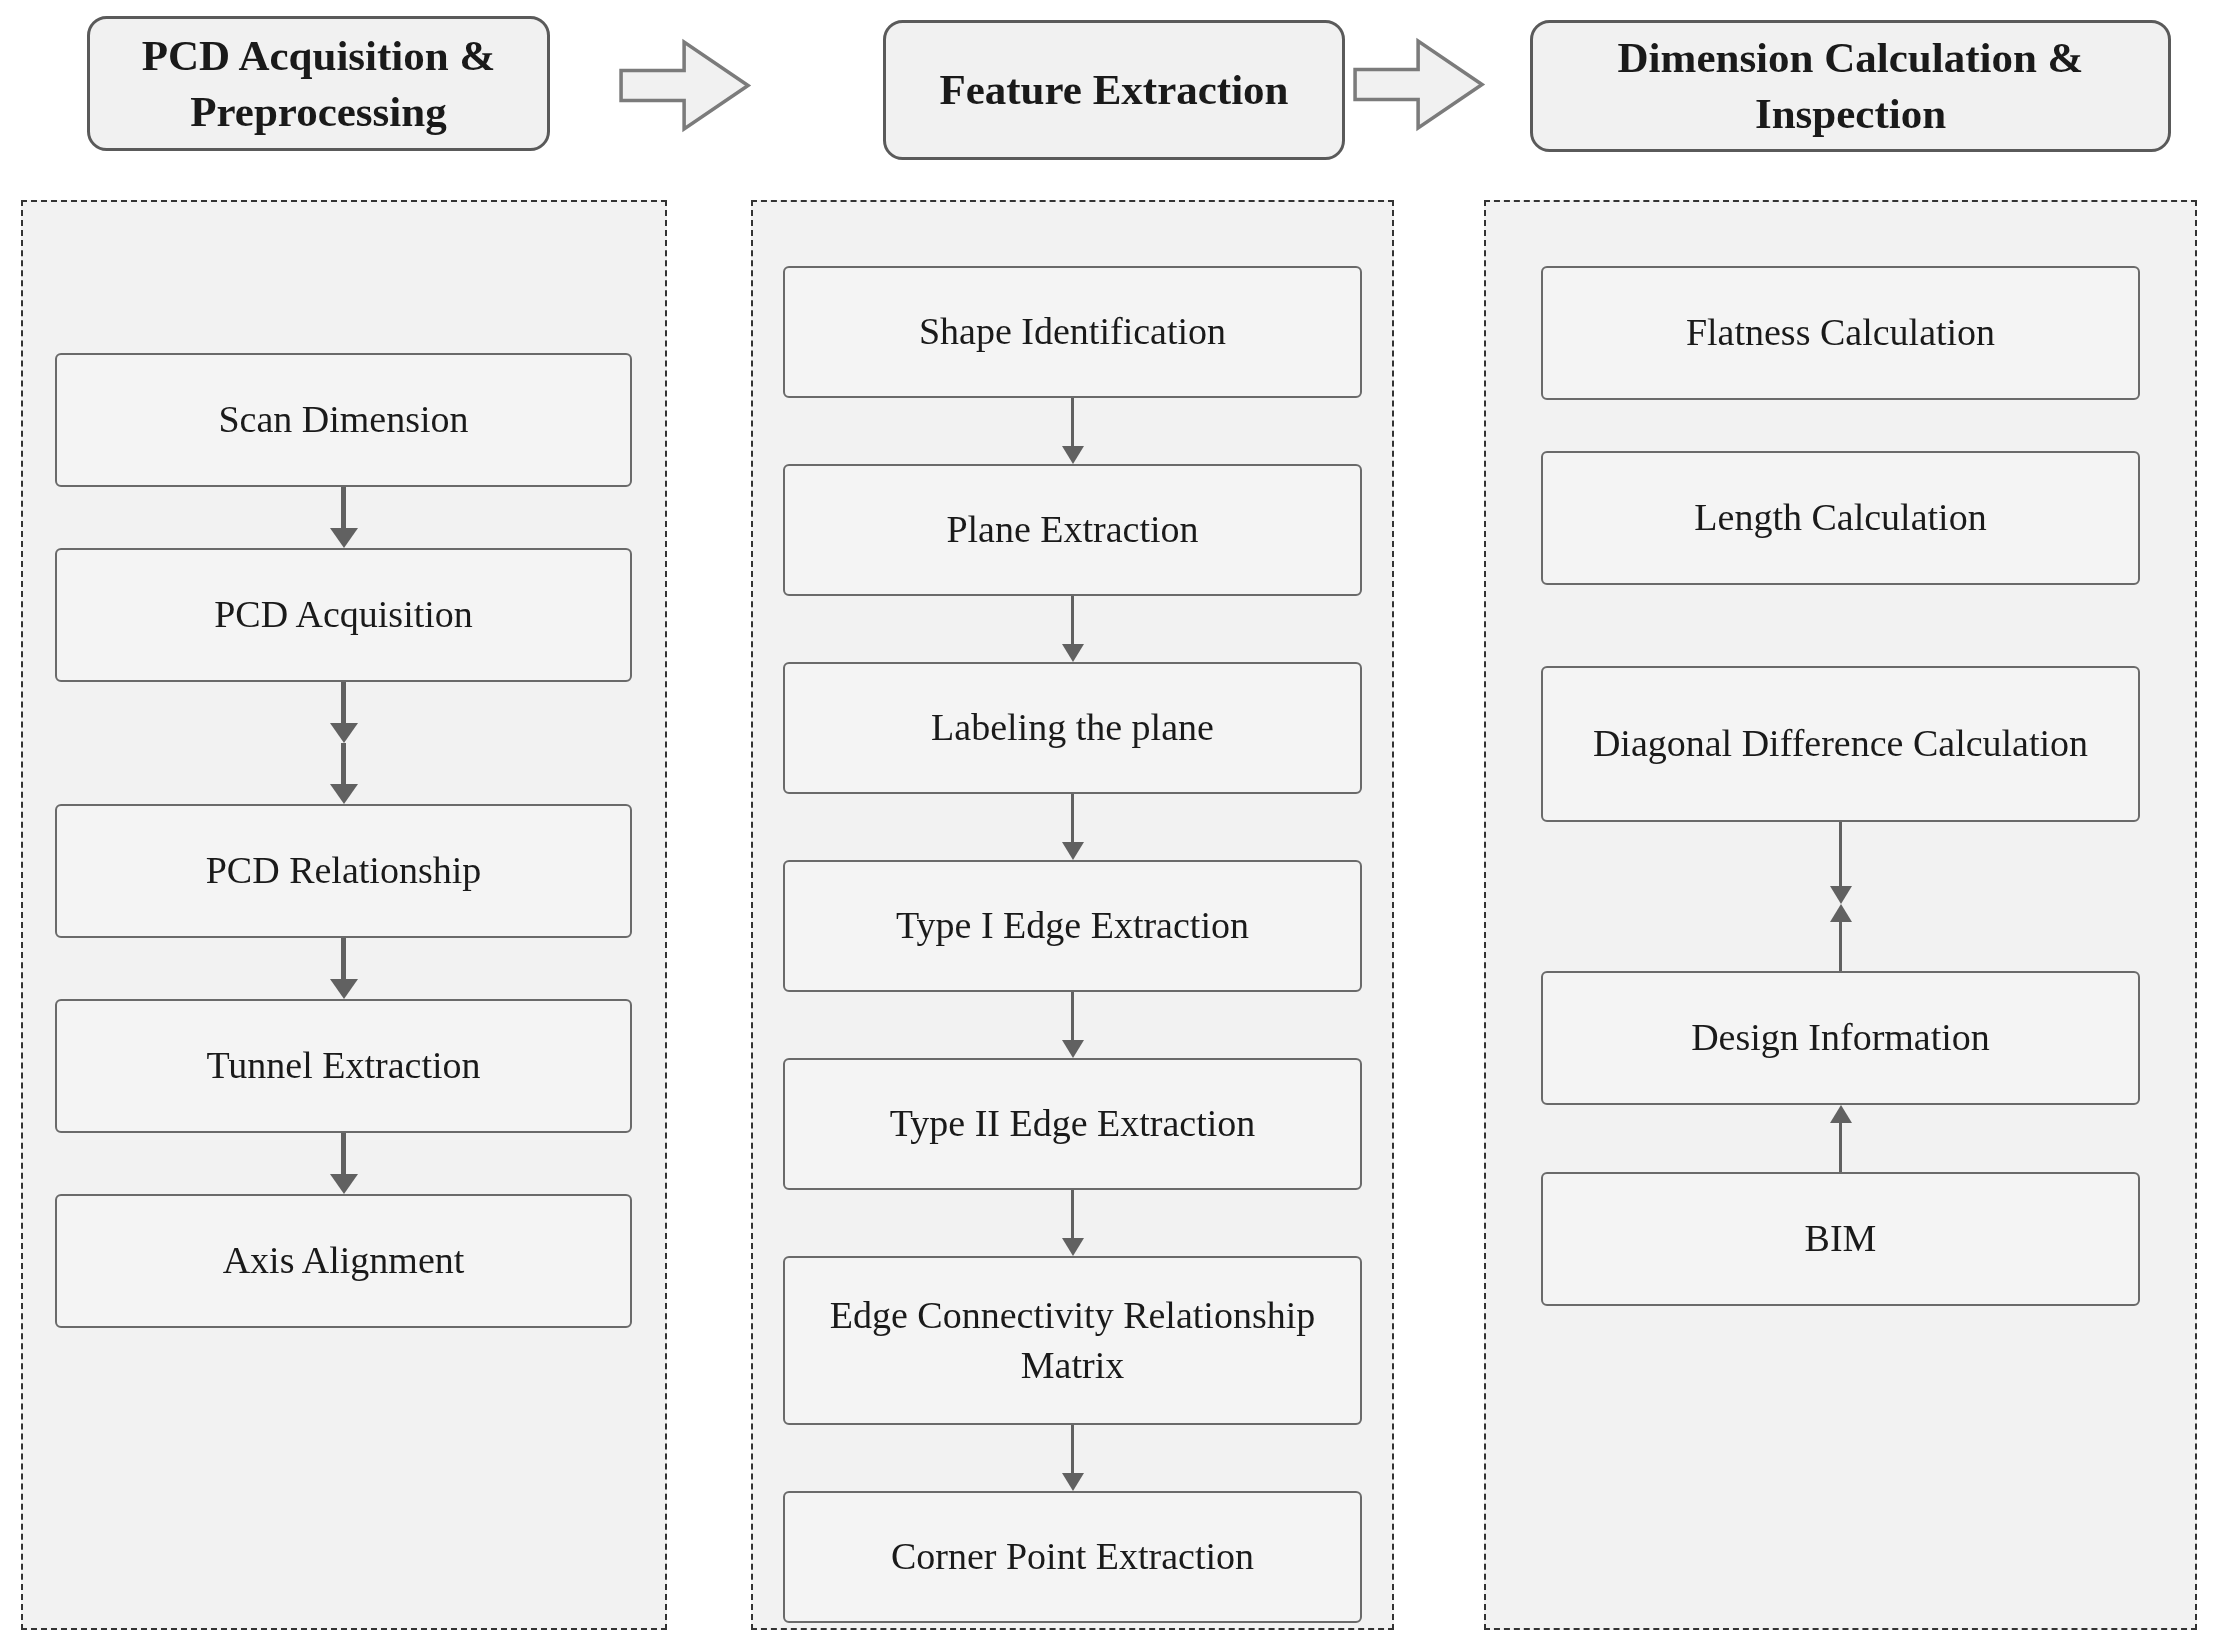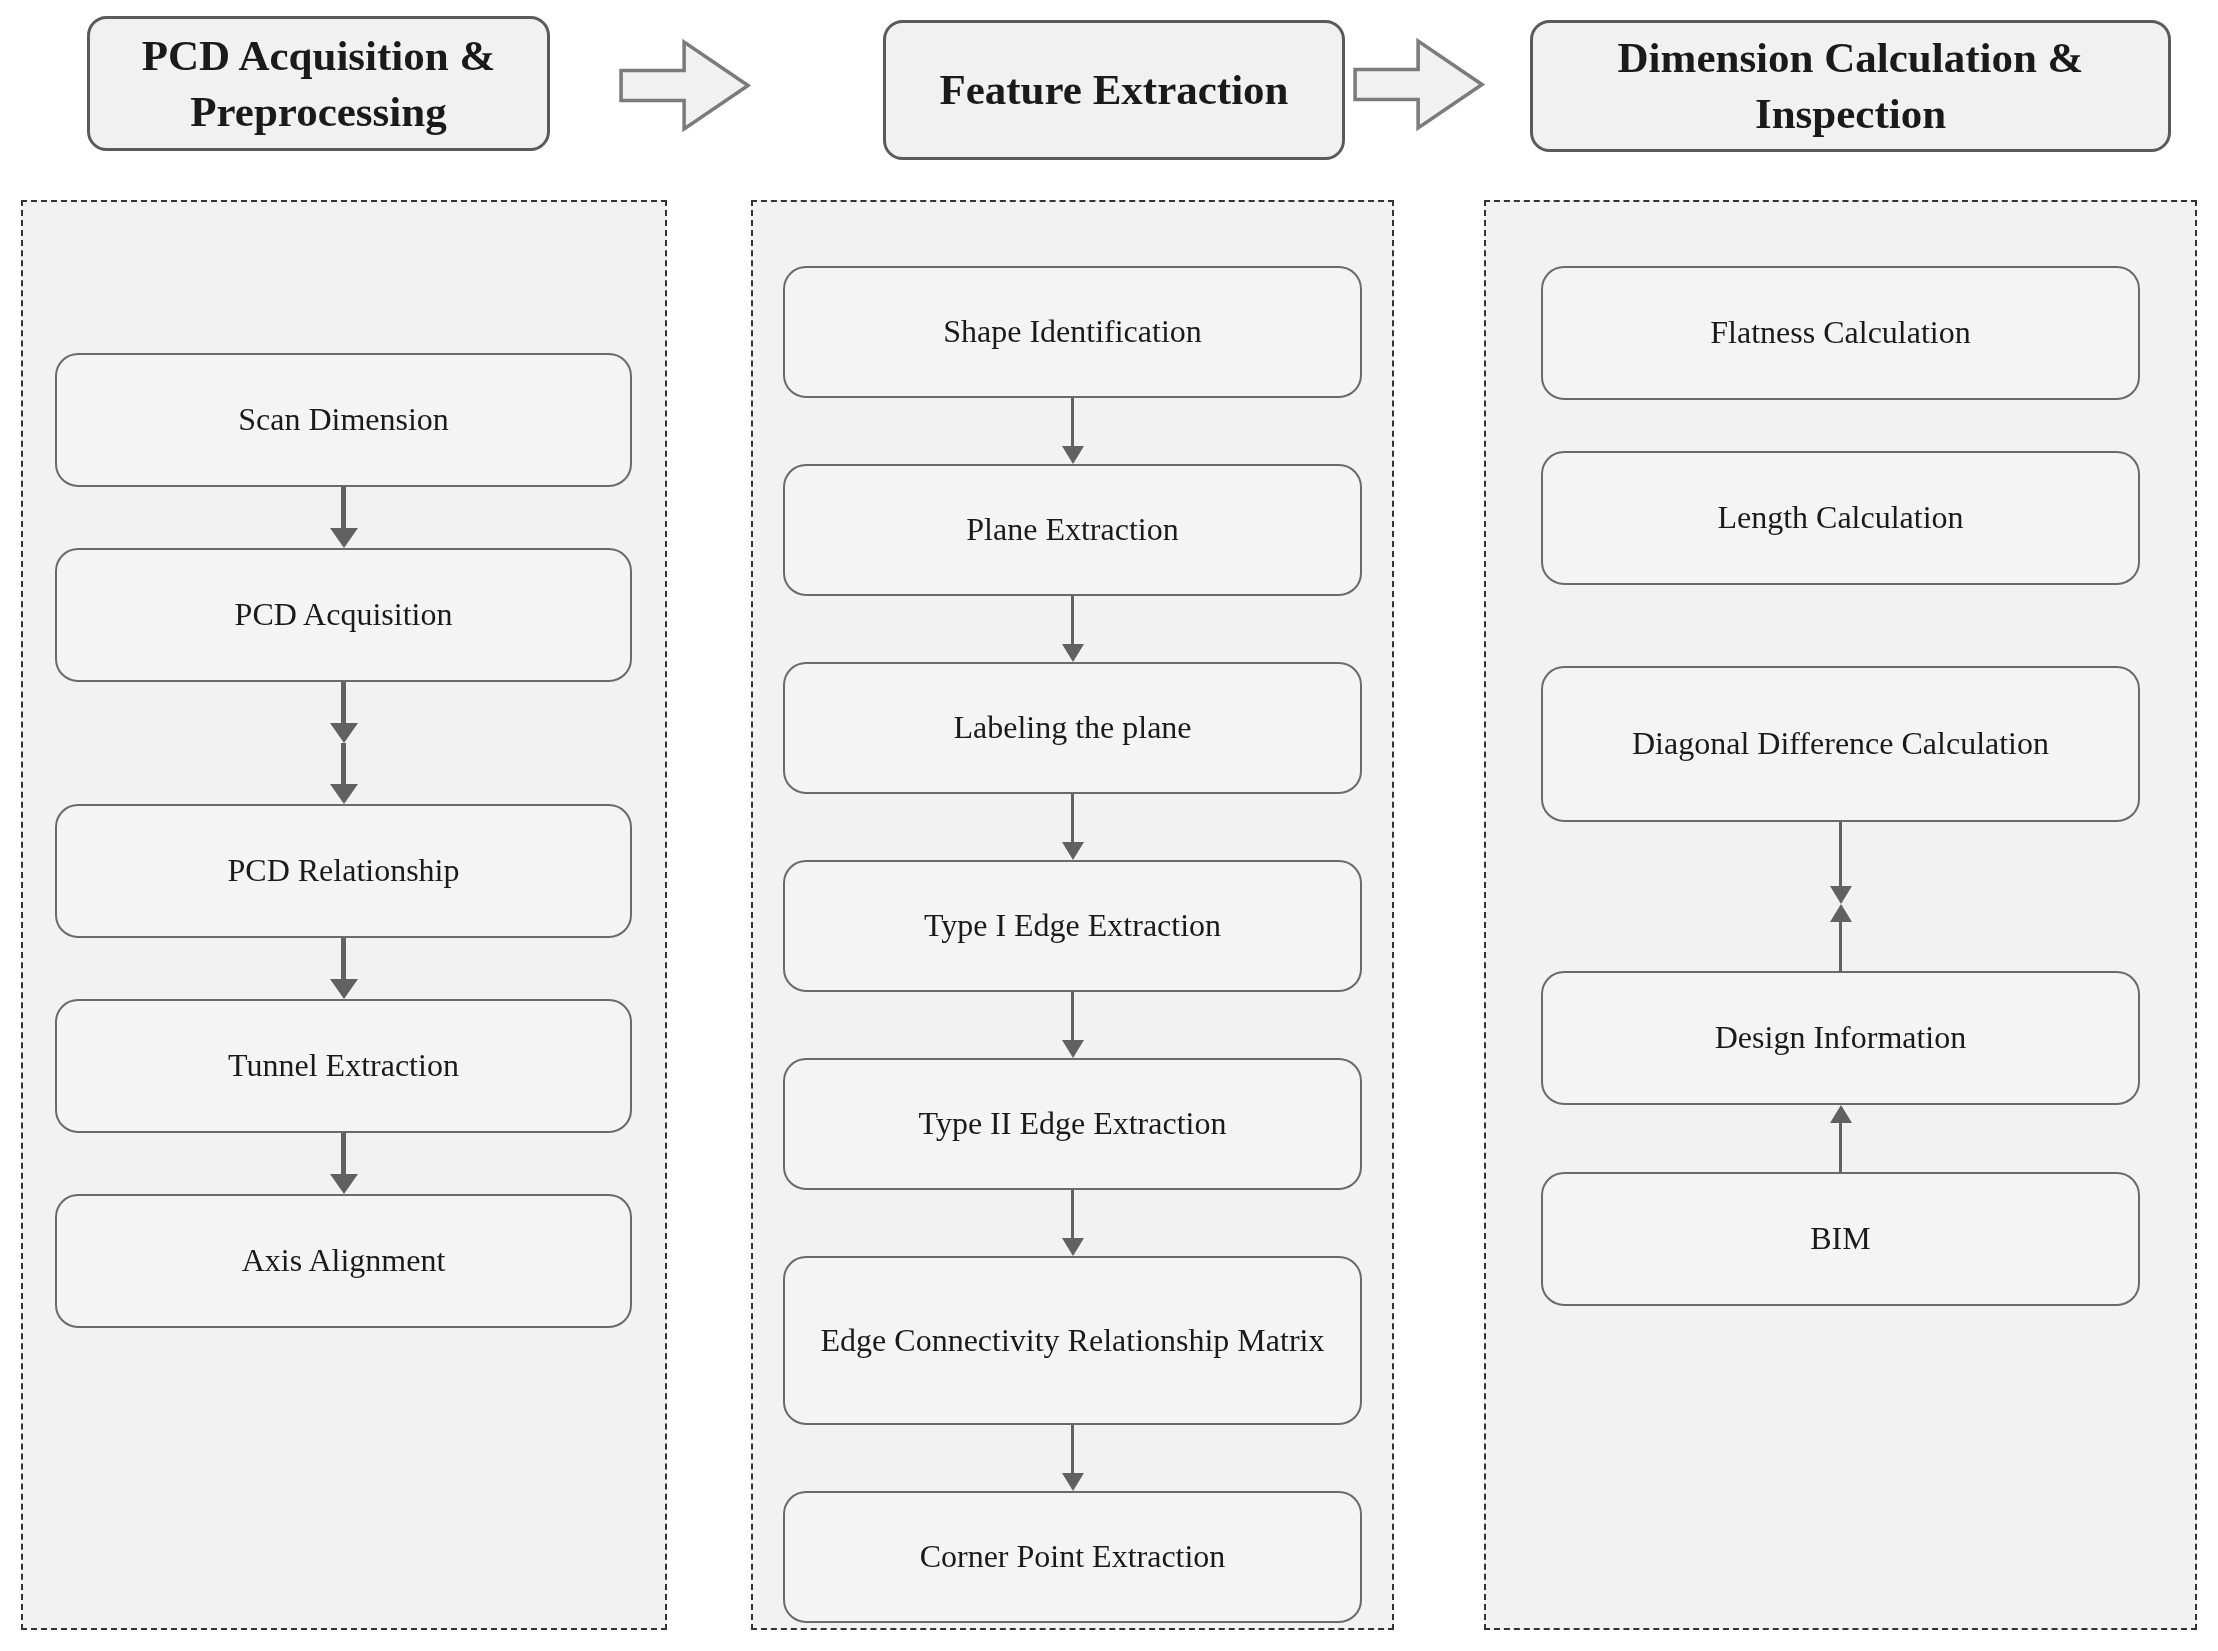--- a/index.html
+++ b/index.html
@@ -43,24 +43,24 @@
     display:flex;flex-direction:column;align-items:center;
   }
   #col1{left:20.5px;width:646px;padding-top:151px;}
   #col2{left:751px;width:643px;padding-top:64px;}
   #col3{left:1484px;width:713px;padding-top:64px;}
   
   .node{
     box-sizing:border-box;
     background:var(--box-fill,#f4f4f4);
     border:2.7px solid var(--box-border,#6a6a6a);
-    border-radius:23px;
+    border-radius:6px;
     display:flex;align-items:center;justify-content:center;
     text-align:center;
-    font-size:32px;line-height:1.3;
+    font-size:38px;line-height:1.3;
     padding:7.1px 21.4px;
     flex:0 0 auto;
   }
   #col1 .node{width:577px;min-height:134px;}
   #col2 .node{width:579px;min-height:132px;}
   #col3 .node{width:599px;min-height:134px;}
   #col2 .node.tall{min-height:169px;}
   #col3 .node.tall{min-height:156px;}
   
   .arr{display:flex;flex-direction:column;align-items:center;flex:0 0 auto;}

